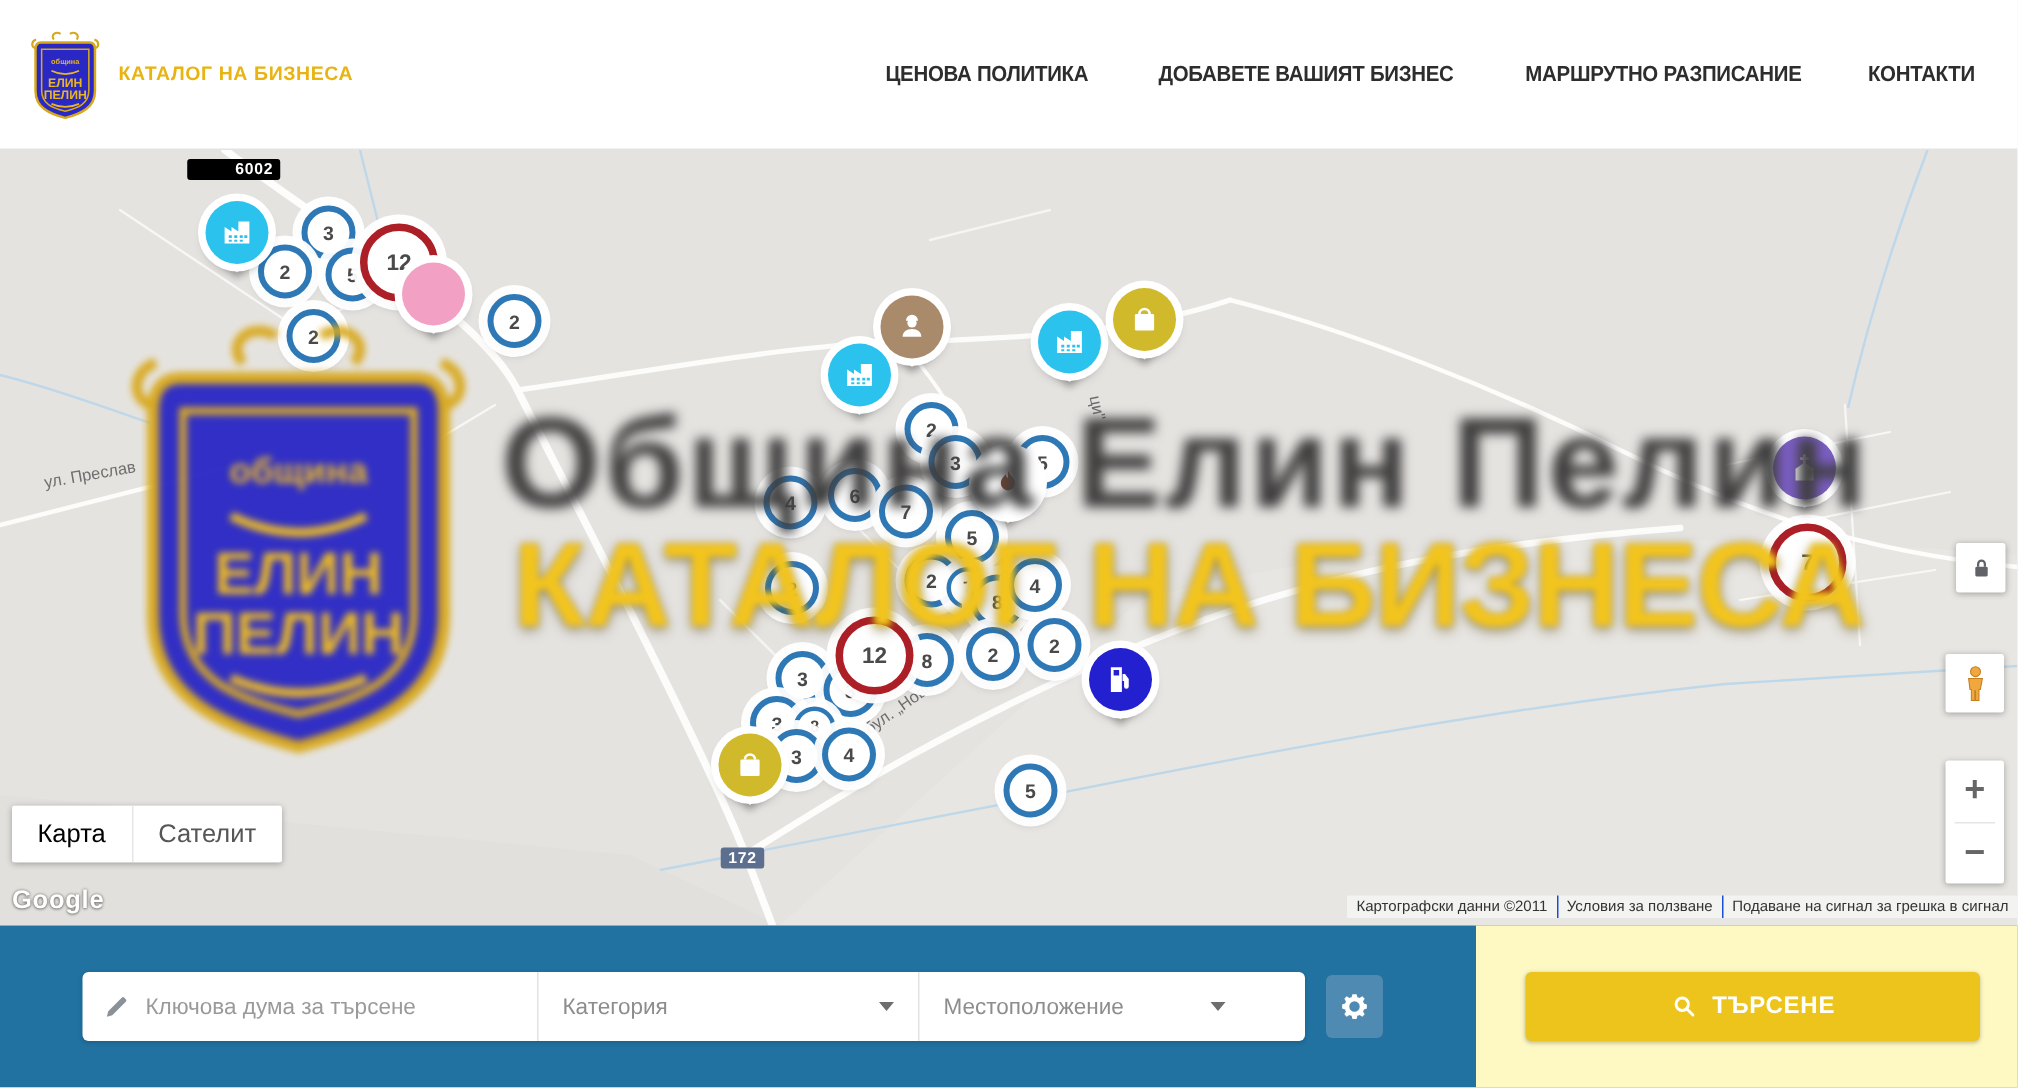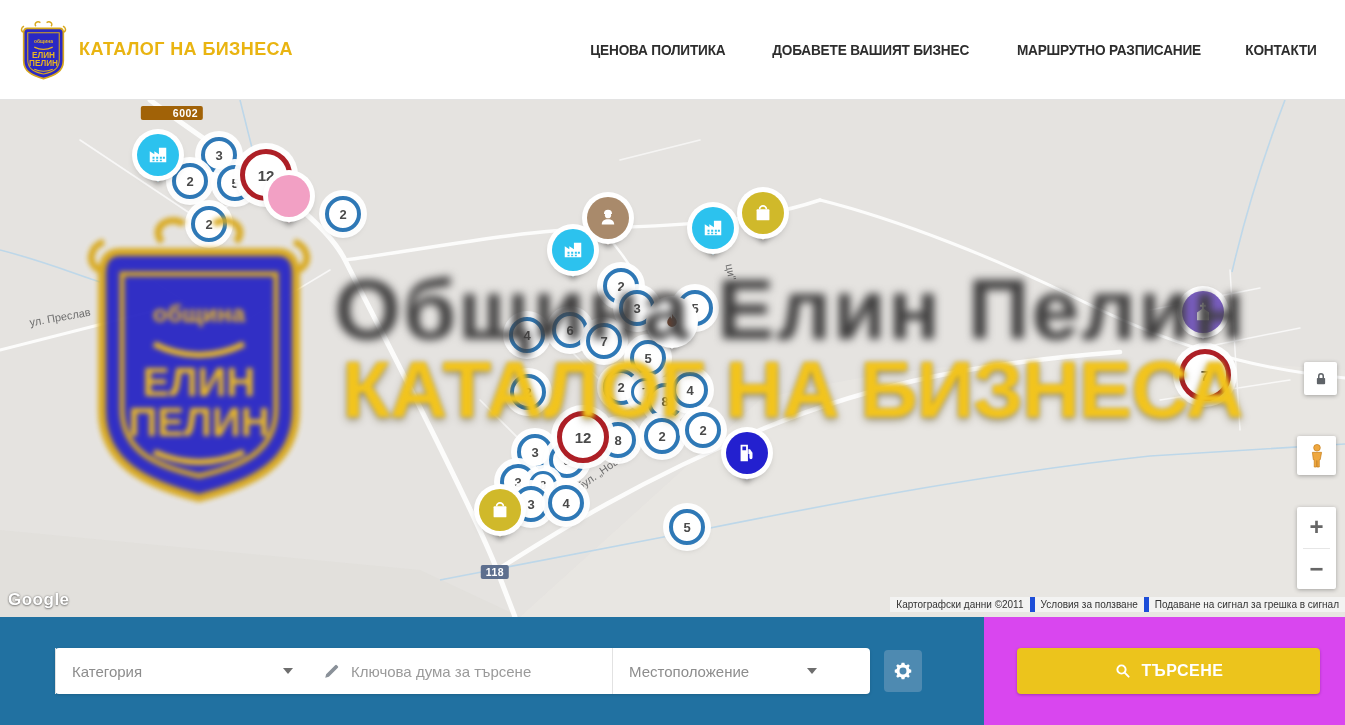--- a/index.html
+++ b/index.html
@@ -4,21 +4,21 @@
 <style>
   * { margin:0; padding:0; box-sizing:border-box; }
   html,body { width:1345px; height:725px; font-family:"Liberation Sans", sans-serif; overflow:hidden; background:#fff; }
 
   
   .header { position:relative; width:1345px; height:100px; background:#fff; border-bottom:1px solid #e3e3e3; z-index:200; display:flex; align-items:center; }
   .brand { display:flex; align-items:center; margin-left:20px; cursor:pointer; }
   .brand-crest { width:47px; height:60px; margin-right:12px; }
   .brand-text { display:flex; flex-direction:column; line-height:1.15; }
   .brand-title { font-size:21px; font-weight:bold; color:#4b4b4d; letter-spacing:.2px; }
-  .brand-subtitle { font-size:18px; font-weight:bold; color:#e9b411; letter-spacing:.4px; }
+  .brand-subtitle { font-size:13px; font-weight:bold; color:#e9b411; letter-spacing:.4px; }
   .nav { margin-left:auto; display:flex; gap:36px; padding-right:26px; }
   .nav-item { font-size:14.5px; font-weight:bold; color:#2d2d2d; letter-spacing:-.2px; cursor:pointer; white-space:nowrap; transform:scaleX(.94); transform-origin:center; }
 
   
   .map { position:relative; width:1345px; height:517px; background:#e5e3e0; overflow:hidden; }
   .map-canvas { position:absolute; inset:0; }
 
   
   .cluster { position:absolute; display:flex; align-items:center; justify-content:center;
     background:#fff; border:4px solid #2e78b6; border-radius:50%;
@@ -59,35 +59,35 @@
   .ctl-pegman { left:1297px; top:336px; width:39px; height:39px; display:flex; align-items:center; justify-content:center; cursor:grab; }
   .ctl-zoom { left:1297px; top:407px; width:39px; height:82px; display:flex; flex-direction:column; }
   .zoom-btn { flex:1; display:flex; align-items:center; justify-content:center; font-size:24px; font-weight:bold; color:#666; cursor:pointer; }
   .zoom-divider { height:1px; background:#e6e6e6; margin:0 6px; }
 
   
   .google-logo { position:absolute; left:8px; bottom:7px; z-index:55; font-size:17px; font-weight:bold; color:#fff; letter-spacing:.5px;
     text-shadow:0 0 2px rgba(0,0,0,.45), 0 1px 2px rgba(0,0,0,.35); cursor:pointer; }
   .attribution { position:absolute; right:0; bottom:5px; z-index:55; display:flex; font-size:10px; color:#333; }
   .attribution span { background:rgba(245,245,245,.85); padding:2px 6px; white-space:nowrap; }
-  .attribution span + span { border-left:5px solid #1d4ed8; cursor:pointer;text-align:center; }
+  .attribution span + span { border-left:1px solid #1d4ed8; cursor:pointer;text-align:center; }
 
   
   .searchbar { position:relative; width:1345px; height:108px; background:#2171a1; z-index:210; }
   .search-group { position:absolute; left:55px; top:31px; width:815px; height:46px; background:#fff; border-radius:4px; display:flex; align-items:stretch; box-shadow:0 1px 3px rgba(0,0,0,.15); }
   .sg-section { display:flex; align-items:center; position:relative; }
   .sg-keyword { width:303px; padding:0 10px 0 14px; }
   .sg-keyword input { border:none; outline:none; flex:1; font-size:15px; color:#555; font-family:"Liberation Sans",sans-serif; margin-left:10px; background:transparent; }
   .sg-keyword input::placeholder { color:#9a9a9a; }
   .sg-select { border-left:1px solid #e2e2e2; padding:0 16px; cursor:pointer; }
   .sg-cat { width:254px; } .sg-loc { width:221px; }
   .sg-select .sel-text { font-size:15px; color:#8d8d8d; flex:1; }
   .caret { width:0; height:0; border-left:5px solid transparent; border-right:5px solid transparent; border-top:6px solid #6e6e6e; margin-left:8px; }
   .gear-btn { position:absolute; left:884px; top:33px; width:38px; height:42px; background:#4e8ab1; border-radius:4px; display:flex; align-items:center; justify-content:center; cursor:pointer; }
-  .search-panel { position:absolute; left:984px; top:0; width:361px; height:108px; background:#d946ef; }
+  .search-panel { position:absolute; left:984px; top:0; width:361px; height:108px; background:#fef9c3; }
   .search-btn { position:absolute; left:33px; top:31px; width:303px; height:46px; background:#ecc41c; border:none; border-radius:4px;
     display:flex; align-items:center; justify-content:center; gap:10px; cursor:pointer;
     color:#fff; font-size:16px; font-weight:bold; letter-spacing:.5px; font-family:"Liberation Sans",sans-serif; box-shadow:0 1px 3px rgba(0,0,0,.25); }
 </style>
 </head>
 <body>
 
 <div class="header">
   <div class="brand">
     <svg class="brand-crest" viewBox="0 0 230 292">
@@ -246,22 +246,22 @@
       <div class="pin" style="left: 1182px; top: 191px;">
         <div class="tail" style="background: rgb(123, 94, 196);"></div>
         <div class="bulb" style="background: rgb(123, 94, 196);">
           <svg viewBox="0 0 24 24">
             <path fill="#ffffff" d="M11 2h2v2.2h2v2h-2v2.3h-2V6.2H9v-2h2zM5.5 12.5L12 8l6.5 4.5V21h-13z"></path>
           </svg>
         </div>
       </div>
     </div>
   <div id="labels-layer">
-      <div class="road-label" style="background: #a16207; left: 172px; top: 13px; transform: translate(-50%, -50%); padding-left: 32px;">6002</div>
-      <div class="road-label" style="background: rgb(93, 111, 142); left: 495px; top: 472px; transform: translate(-50%, -50%);">118</div>
+      <div class="road-label" style="background: #000000; left: 156px; top: 13px; transform: translate(-50%, -50%); padding-left: 32px;">6002</div>
+      <div class="road-label" style="background: rgb(93, 111, 142); left: 495px; top: 472px; transform: translate(-50%, -50%);">172</div>
       <div class="street-label" style="left: 60px; top: 217px; transform: translate(-50%, -50%) rotate(-10deg);">ул. Преслав</div>
       <div class="street-label" style="left: 607px; top: 367px; transform: translate(-50%, -50%) rotate(-35deg);">бул. „Новосел</div>
       <div class="street-label" style="left: 731px; top: 172px; transform: translate(-50%, -50%) rotate(78deg);">ци"</div>
     </div>
 
   <div class="watermark">
     <svg class="wm-crest" viewBox="0 0 230 292">
       <path d="M20 30 c-14 4 -18 22 -4 28 c10 4 16 -6 10 -12" fill="none" stroke="#d8a81c" stroke-width="7"></path>
       <path d="M210 30 c14 4 18 22 4 28 c-10 4 -16 -6 -10 -12" fill="none" stroke="#d8a81c" stroke-width="7"></path>
       <path d="M100 12 c-16 -10 -34 4 -22 18 M130 12 c16 -10 34 4 22 18" fill="none" stroke="#d8a81c" stroke-width="7"></path>
@@ -270,20 +270,24 @@
       <text x="115" y="110" text-anchor="middle" fill="#e8b622" font-size="24" font-weight="bold">община</text>
       <path d="M70 132 Q115 154 160 132" fill="none" stroke="#e8b622" stroke-width="6"></path>
       <text x="115" y="184" text-anchor="middle" fill="#e8b622" font-size="40" font-weight="bold">ЕЛИН</text>
       <text x="115" y="224" text-anchor="middle" fill="#e8b622" font-size="40" font-weight="bold">ПЕЛИН</text>
       <path d="M70 240 Q115 260 160 240" fill="none" stroke="#e8b622" stroke-width="6"></path>
     </svg>
     <div class="wm-line1">Община Елин Пелин</div>
     <div class="wm-line2">КАТАЛОГ НА БИЗНЕСА</div>
   </div>
 
+  <div class="maptype">
+    <div class="mt-btn active">Карта</div>
+    <div class="mt-btn inactive">Сателит</div>
+  </div>
 
   <div class="ctl ctl-lock">
     <svg width="18" height="18" viewBox="0 0 24 24">
       <rect x="6.5" y="10.5" width="11" height="8.5" rx="1.2" fill="#5f6368"></rect>
       <path d="M9 10.5V8a3 3 0 016 0v2.5" stroke="#5f6368" stroke-width="2" fill="none"></path>
     </svg>
   </div>
   <div class="ctl ctl-pegman">
     <svg width="22" height="26" viewBox="0 0 24 28">
       <circle cx="12" cy="5" r="3.6" fill="#efa73e" stroke="#c77f1d" stroke-width=".8"></circle>
@@ -299,29 +303,29 @@
   <div class="google-logo">Google</div>
   <div class="attribution">
     <span>Картографски данни ©2011</span>
     <span>Условия за ползване</span>
     <span>Подаване на сигнал за грешка в сигнал</span>
   </div>
 </div>
 
 <div class="searchbar">
   <div class="search-group">
-    <div class="sg-section sg-select sg-cat">
-      <span class="sel-text">Категория</span>
-      <span class="caret"></span>
-    </div>
     <div class="sg-section sg-keyword">
       <svg width="18" height="18" viewBox="0 0 24 24">
         <path d="M3 21l1.2-4.8 12-12a1.6 1.6 0 012.3 0l1.3 1.3a1.6 1.6 0 010 2.3l-12 12z" fill="#8a9199"></path>
       </svg>
       <input type="text" placeholder="Ключова дума за търсене" style="">
+    </div>
+    <div class="sg-section sg-select sg-cat">
+      <span class="sel-text">Категория</span>
+      <span class="caret"></span>
     </div>
     <div class="sg-section sg-select sg-loc">
       <span class="sel-text">Местоположение</span>
       <span class="caret"></span>
     </div>
   </div>
   <div class="gear-btn">
     <svg width="22" height="22" viewBox="0 0 24 24">
       <path fill="#ffffff" d="M12 8.2a3.8 3.8 0 100 7.6 3.8 3.8 0 000-7.6zm9 5.3l-2.2.6c-.1.6-.3 1.1-.6 1.6l1.2 2-1.7 1.7-2-1.2c-.5.3-1 .5-1.6.6L13.5 21h-3l-.6-2.2c-.6-.1-1.1-.3-1.6-.6l-2 1.2-1.7-1.7 1.2-2c-.3-.5-.5-1-.6-1.6L3 13.5v-3l2.2-.6c.1-.6.3-1.1.6-1.6L4.6 6.3 6.3 4.6l2 1.2c.5-.3 1-.5 1.6-.6L10.5 3h3l.6 2.2c.6.1 1.1.3 1.6.6l2-1.2 1.7 1.7-1.2 2c.3.5.5 1 .6 1.6l2.2.6z"></path>
       <circle cx="12" cy="12" r="2.2" fill="#4e8ab1"></circle>

